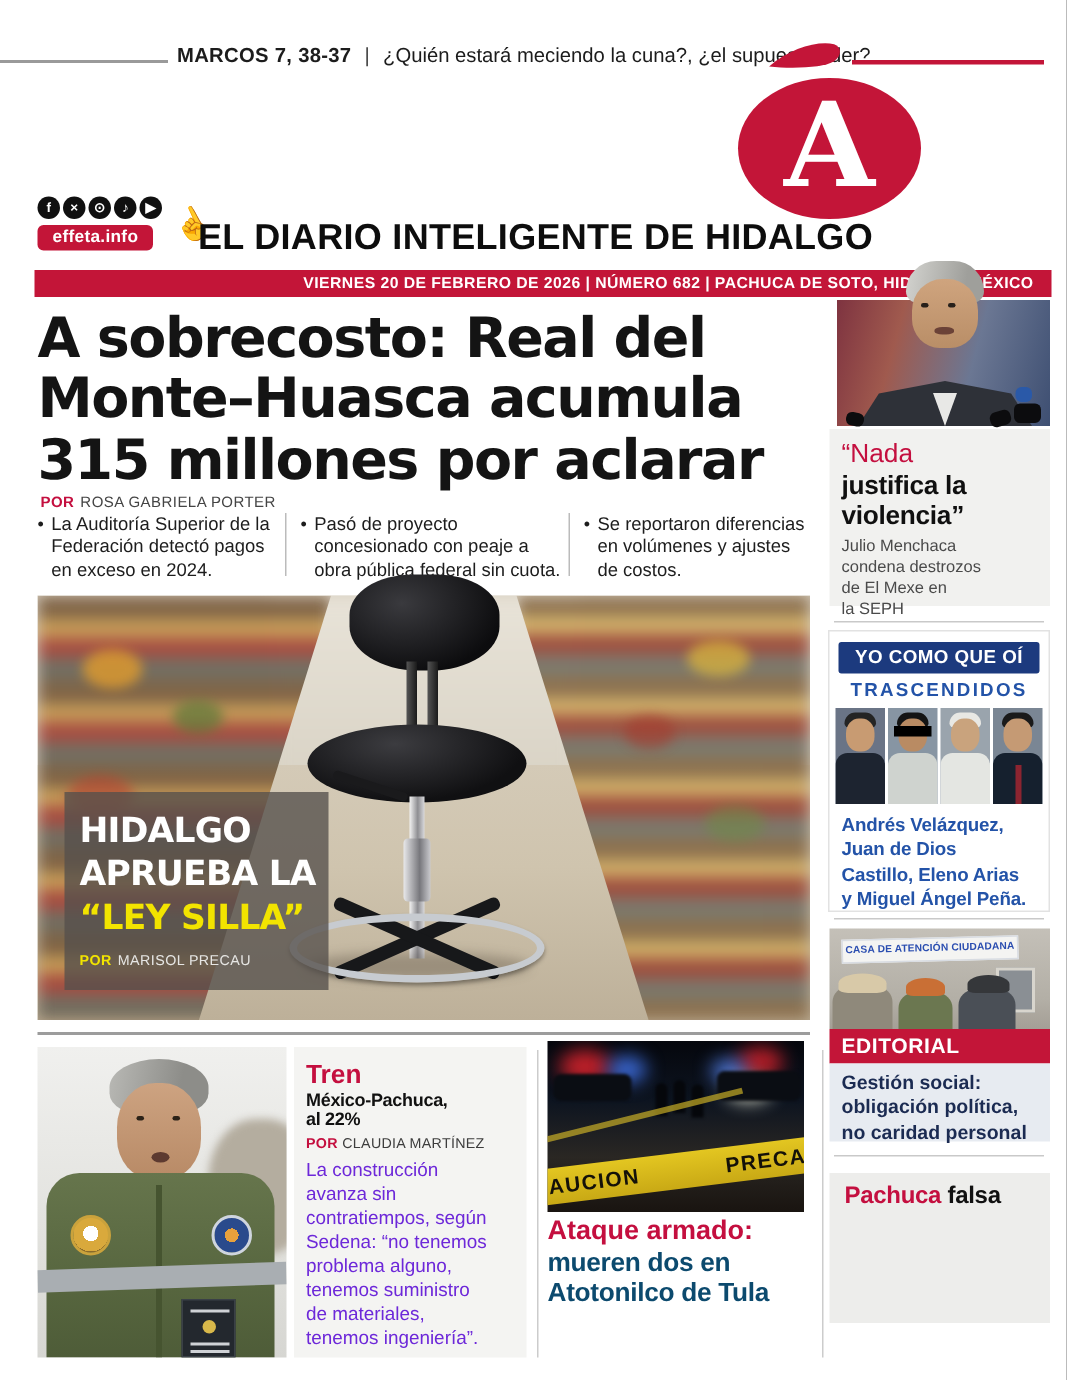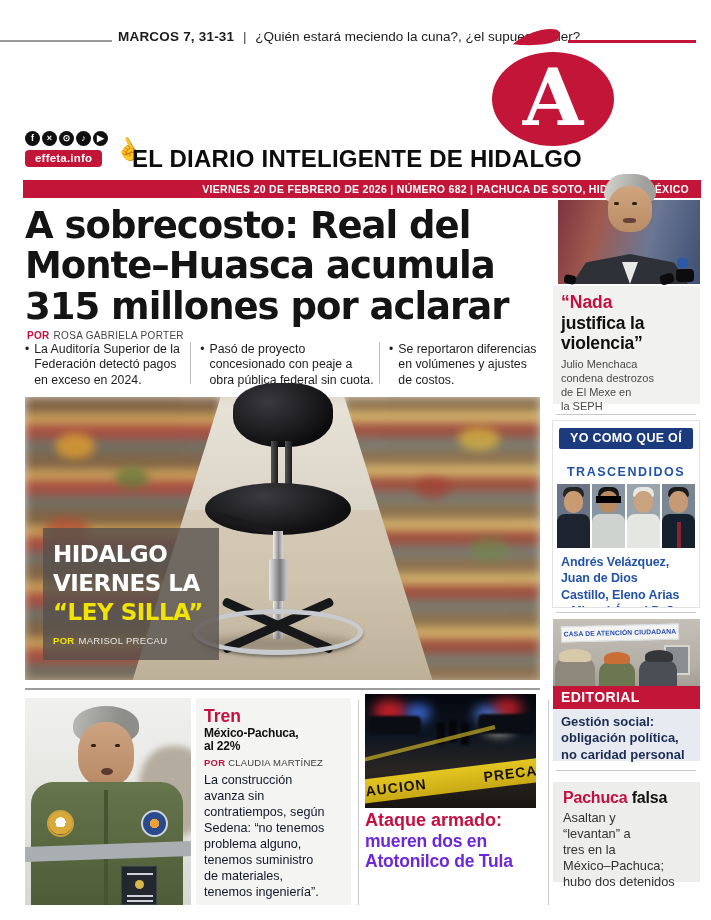--- a/index.html
+++ b/index.html
@@ -121,64 +121,64 @@
   .sd-badge i{position:absolute;left:5px;width:26px;height:2px;background:#cfd2d6}
   .sd-badge .star{position:absolute;left:13px;top:13px;width:9px;height:9px;border-radius:50%;background:#d8b84a}
 
   
   .tren{position:absolute;left:196px;top:698px;width:155px;height:207px;background:#f4f4f2;
     padding:9px 8px;overflow:hidden}
   .tren .t-hi{color:var(--accent);font-weight:bold;font-size:17.5px;line-height:1.12;display:block}
   .tren .t-rest{color:#111;font-weight:bold;font-size:12px;line-height:1.12;display:block;white-space:pre;letter-spacing:-.2px}
   .tren .t-by{margin-top:4px;font-size:9.5px;color:#3d3d3d;letter-spacing:.2px}
   .tren .t-by b{color:var(--accent);margin-right:3px}
-  .tren .t-body{margin-top:5px;font-size:12.6px;line-height:1.27;color:#0f172a;white-space:pre}
+  .tren .t-body{margin-top:5px;font-size:12.6px;line-height:1.27;color:#6d28d9;white-space:pre}
 
   
   .ataque-photo{position:absolute;left:365px;top:694px;width:171px;height:114px;overflow:hidden;
     background:linear-gradient(180deg,#05070d 0%,#0d1420 35%,#2a2723 68%,#191410 100%)}
   .ap-glow{position:absolute;border-radius:50%;filter:blur(6px)}
   .ap-car{position:absolute;background:#0a0d13;border-radius:5px;filter:blur(1px)}
   .ap-person{position:absolute;width:8px;height:22px;background:#05070b;border-radius:4px 4px 0 0;filter:blur(1px)}
   .ap-tape2{position:absolute;left:-8px;top:48px;width:140px;height:4px;background:rgba(214,186,40,.65);transform:rotate(-14deg)}
   .ap-tape{position:absolute;left:-8px;top:74px;width:200px;height:24px;background:linear-gradient(180deg,#e3c621,#c9a915);
     transform:rotate(-7deg);display:flex;justify-content:space-between;align-items:center;padding:0 8px;
     font-weight:bold;font-size:14px;color:#141109;letter-spacing:1px}
   .ataque-title{position:absolute;left:365px;top:810px;width:175px}
   .ataque-title .a-hi{color:var(--accent);font-weight:bold;font-size:18px;line-height:1.15;display:block}
-  .ataque-title .a-rest{color:#6d28d9;font-weight:bold;font-size:17.5px;line-height:1.15;display:block;white-space:pre;letter-spacing:-.2px}
+  .ataque-title .a-rest{color:#0c4a6e;font-weight:bold;font-size:17.5px;line-height:1.15;display:block;white-space:pre;letter-spacing:-.2px}
 
   
   .menchaca{position:absolute;left:558px;top:200px;width:142px;height:84px;z-index:6;overflow:visible;
     background:linear-gradient(105deg,#7e3340 0%,#a05a4e 28%,#6b7793 62%,#3e4f72 100%)}
   .mc-head{position:absolute;left:46px;top:-26px;width:52px;height:70px}
   .mc-hair{position:absolute;left:0;top:0;width:52px;height:28px;border-radius:26px 26px 10px 10px;
     background:linear-gradient(100deg,#d4d4d0,#9f9f9b 75%)}
   .mc-face{position:absolute;left:4px;top:12px;width:44px;height:46px;border-radius:46% 46% 42% 42%;
     background:linear-gradient(180deg,#cfa47e,#b98e67)}
   .mc-eye{position:absolute;width:5px;height:3px;background:#27201a;border-radius:2px}
   .mc-mouth{position:absolute;left:19px;top:44px;width:13px;height:5px;background:#6b4237;border-radius:40%}
   .mc-suit{position:absolute;left:14px;bottom:0;width:116px;height:30px;background:#2e3138;
     clip-path:polygon(0 100%,12% 28%,50% 0,88% 28%,100% 100%)}
   .mc-shirt{position:absolute;left:64px;bottom:0;width:16px;height:22px;background:#e8e8e6;
     clip-path:polygon(0 0,100% 0,50% 100%)}
   .mc-mic{position:absolute;background:#0c0c0e;border-radius:4px}
   .mc-mic.blue{background:#2a59a8}
   .quote{position:absolute;left:553px;top:286px;width:147px;height:118px;background:#f1f1ef;padding:6px 8px}
-  .q-hi{color:var(--accent);font-weight:bold;font-size:17.5px;line-height:1.18;display:block}
+  .q-hi{color:var(--accent);font-weight:normal;font-size:17.5px;line-height:1.18;display:block}
   .q-rest{color:#101010;font-weight:bold;font-size:17.5px;line-height:1.18;display:block;white-space:pre;letter-spacing:-.2px}
   .q-sum{margin-top:4px;font-size:11px;line-height:1.26;color:#4a4a4a;white-space:pre}
   .sb-div{position:absolute;left:556px;width:140px;height:1px;background:#c9c9c9}
   .d1{top:414px}.d2{top:612px}.d3{top:770px}
 
   .trasc{position:absolute;left:552px;top:420px;width:148px;height:188px;background:#fff;
     border:1px solid #e2e2e2;overflow:hidden;text-align:center}
   .tr-pill{display:inline-block;margin-top:7px;background:var(--navy);color:#fff;font-weight:bold;
     font-size:12.5px;padding:3px 11px 4px;border-radius:2px;letter-spacing:.3px}
-  .tr-label{margin-top:16px;color:var(--blue);font-weight:bold;font-size:12.5px;letter-spacing:1.5px}
+  .tr-label{margin-top:4px;color:var(--blue);font-weight:bold;font-size:12.5px;letter-spacing:1.5px}
   .tr-photos{display:flex;justify-content:center;gap:2px;margin-top:5px}
   .portrait{position:relative;width:33px;height:64px;overflow:hidden}
   .po-face{position:absolute;left:7px;top:7px;width:19px;height:22px;border-radius:45%}
   .po-hair{position:absolute;left:6px;top:3px;width:21px;height:10px;border-radius:10px 10px 4px 4px}
   .po-torso{position:absolute;left:0;bottom:0;width:100%;height:34px;border-radius:8px 8px 0 0}
   .po-censor{position:absolute;left:4px;top:12px;width:25px;height:7px;background:#000}
   .po-tie{position:absolute;left:15px;bottom:0;width:4px;height:26px;background:#8c2430}
   .tr-names{margin:6px 8px 0;text-align:left;color:var(--blue);font-weight:bold;font-size:12.5px;
     line-height:1.3;white-space:pre;letter-spacing:-.1px}
 
@@ -201,21 +201,21 @@
   .pa-title .rest{color:#111}
   .pa-sum{margin-top:3px;font-size:12.8px;line-height:1.26;color:#333;white-space:pre}
 </style>
 </head>
 <body>
 
 <div class="page">
 
   <div class="topline-left"></div>
   <div class="topbar-text">
-    <span class="ref">MARCOS 7, 31-31</span>
+    <span class="ref">MARCOS 7, 38-37</span>
     <span class="sep">|</span>
     <span class="question">¿Quién estará meciendo la cuna?, ¿el supuesto líder?</span>
   </div>
   <svg class="swoosh" viewBox="0 0 60 22">
     <path d="M2 20 C 18 6, 40 0, 52 3 C 58 5, 58 12, 52 16 C 44 21, 20 22, 2 20 Z" fill="#c31538"></path>
   </svg>
   <div class="topline-right"></div>
 
   <div class="logo-circle">
     <div class="a">A</div>
@@ -283,21 +283,21 @@
       <div class="ch-lever"></div>
       <div class="ch-pole"></div>
       <div class="ch-collar"></div>
       <div class="ch-shadow"></div>
       <div class="ch-cross c1"></div>
         <div class="ch-cross c2"></div>
       <div class="ch-ring"></div>
     </div>
     <div class="mp-caption">
       <div class="mp-kicker">HIDALGO
-VIERNES LA</div>
+APRUEBA LA</div>
       <div class="mp-kicker yellow">“LEY SILLA”</div>
       <div class="mp-byline">
         <b>POR</b><span>MARISOL PRECAU</span>
       </div>
     </div>
   </div>
 
   <div class="hr-bottom"></div>
 
   <div class="sedena">
@@ -441,20 +441,15 @@
   <div class="edi-text">Gestión social:
 obligación política,
 no caridad personal</div>
 
   <div class="sb-div d3"></div>
 
   <div class="patrulla">
     <div class="pa-title">
       <span class="hi">Pachuca</span><span class="rest"> falsa</span>
     </div>
-    <div class="pa-sum">Asaltan y
-“levantan” a
-tres en la
-México–Pachuca;
-hubo dos detenidos</div>
   </div>
 
 </div>
 
 </body></html>

